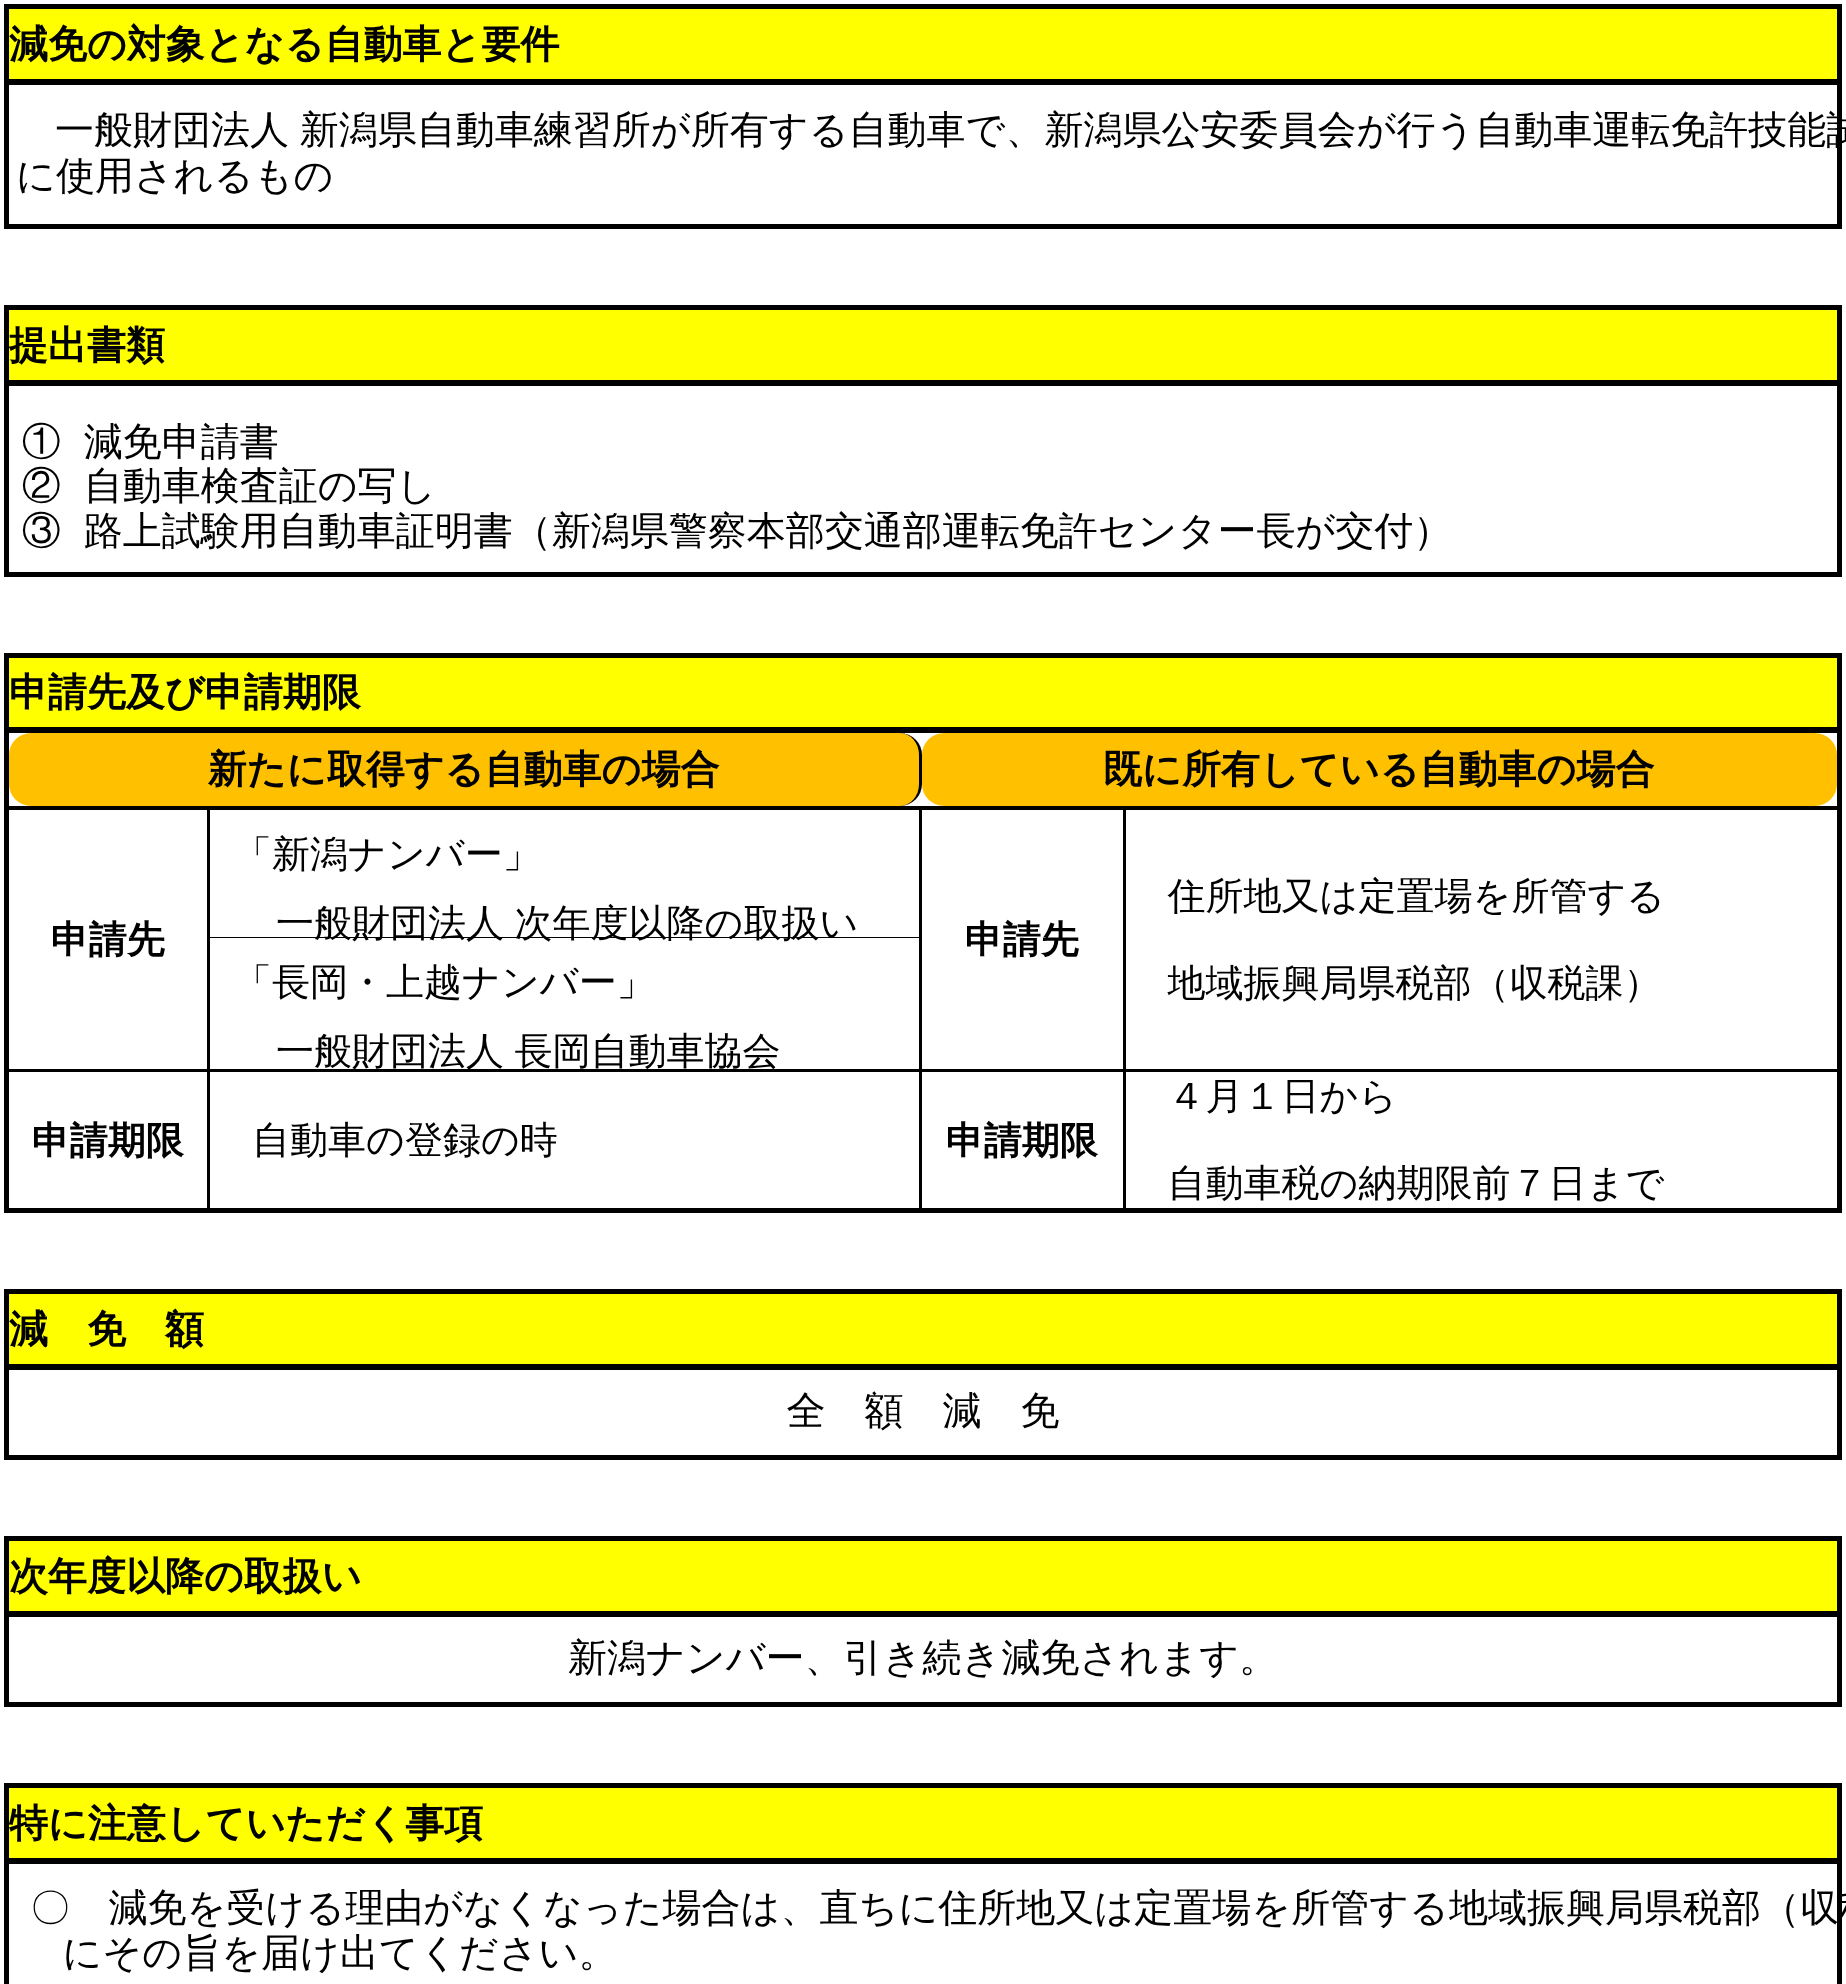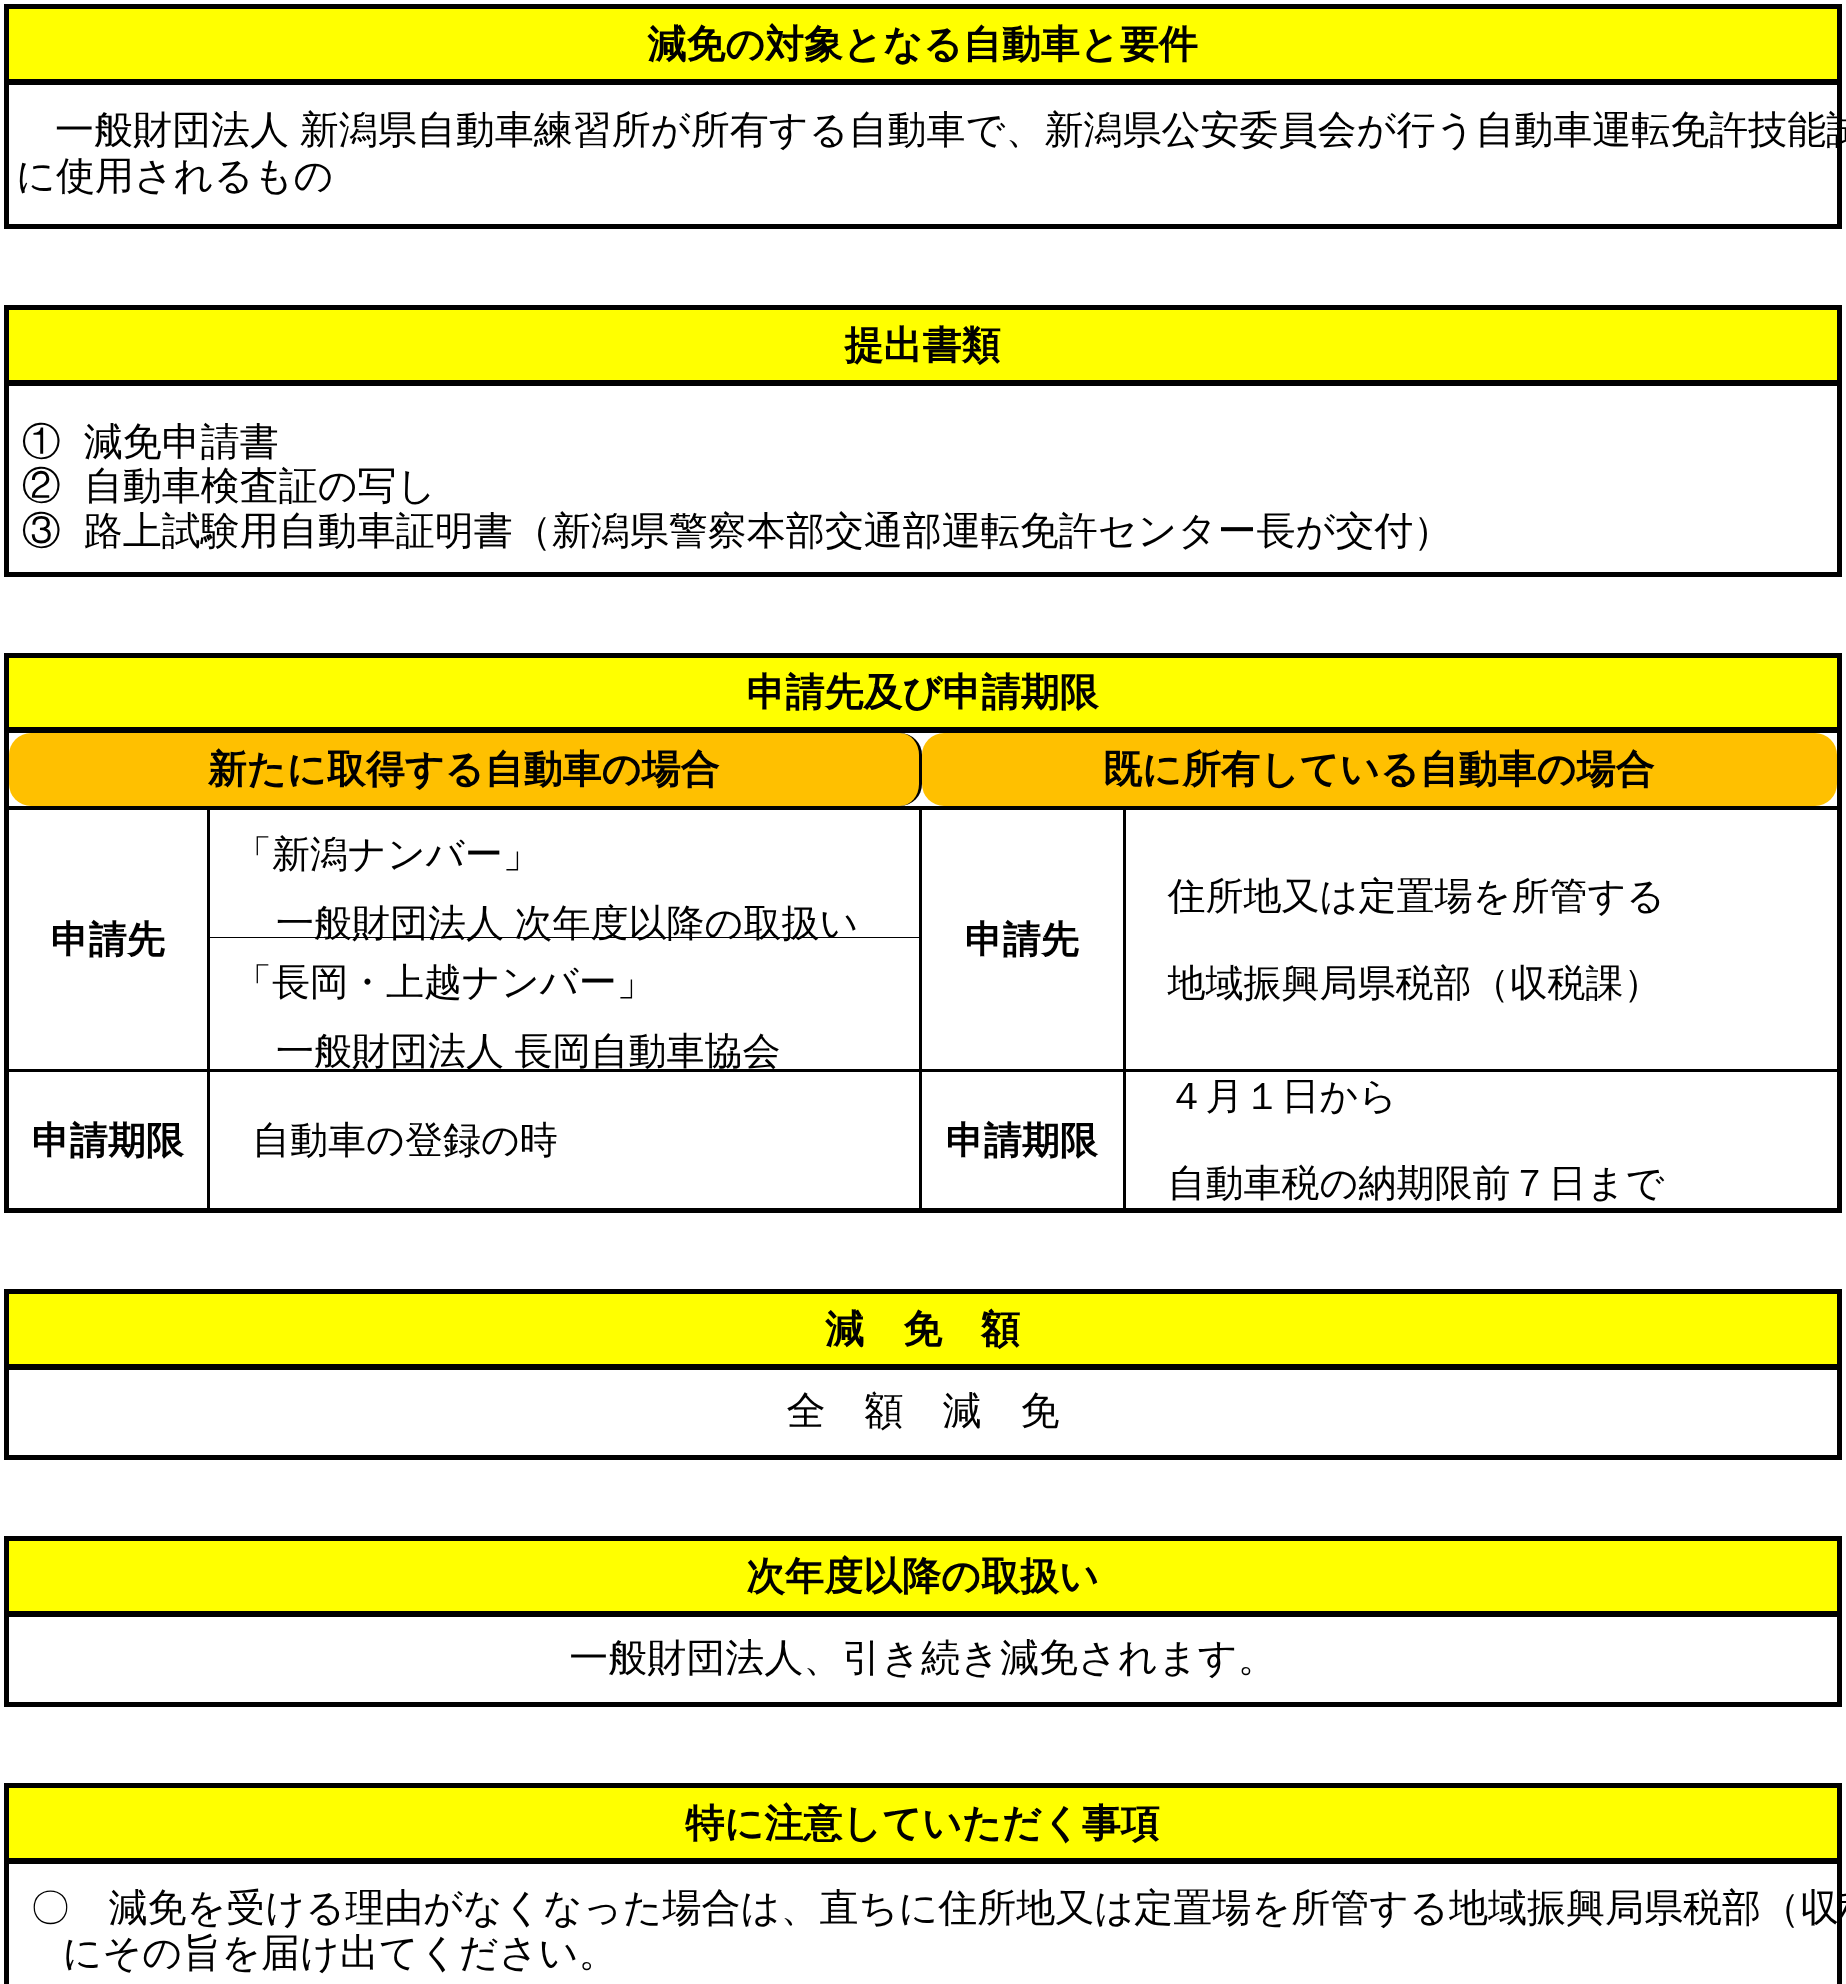--- a/index.html
+++ b/index.html
@@ -20,21 +20,20 @@
 
   
   .sec {
     margin: 0 4.4px 76px 4.4px;
     border: 5.3px solid var(--ink);
     background: #ffffff;
   }
   .sec-header {
     background: var(--yellow);
     border-bottom: 6.6px solid var(--ink);
-    text-align: center;
     font-weight: bold;
     font-size: 39px;
     line-height: 1;
     padding: 14.5px 0 16px 0;
   }
   .sec-body {
     font-size: 39px;
     line-height: 1.18;
   }
 
@@ -189,21 +188,21 @@
     <div class="sec-header">
       <span>減　免　額</span>
     </div>
     <div class="sec-body body-center">全　額　減　免</div>
   </section>
 
   <section class="sec">
     <div class="sec-header">
       <span>次年度以降の取扱い</span>
     </div>
-    <div class="sec-body body-center">一般財団法人、引き続き減免されます。</div>
+    <div class="sec-body body-center">新潟ナンバー、引き続き減免されます。</div>
   </section>
 
   <section class="sec sec-last">
     <div class="sec-header">
       <span>特に注意していただく事項</span>
     </div>
     <div class="sec-body body-notes">
       <div class="notes-line1">〇　減免を受ける理由がなくなった場合は、直ちに住所地又は定置場を所管する地域振興局県税部（収税課）</div>
       <div class="notes-line2">にその旨を届け出てください。</div>
     </div>

